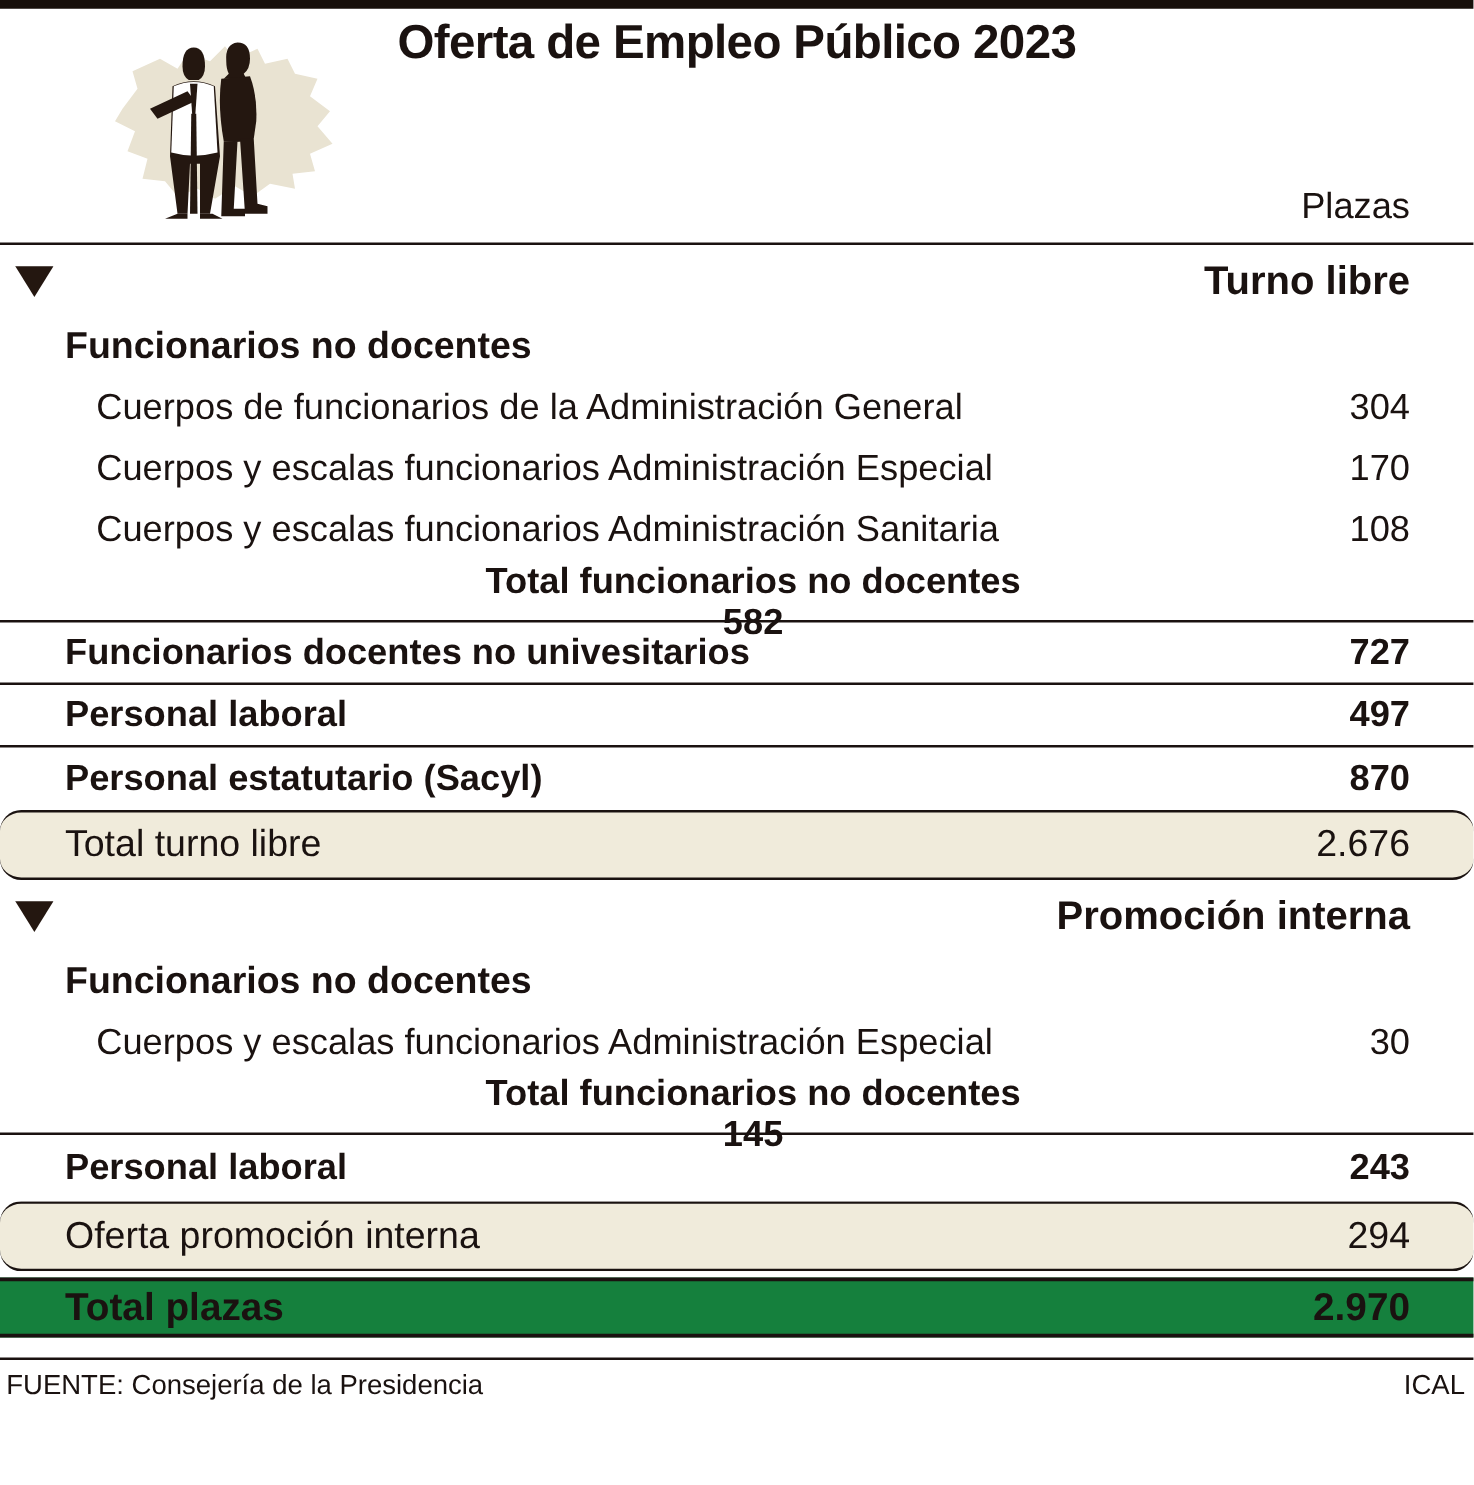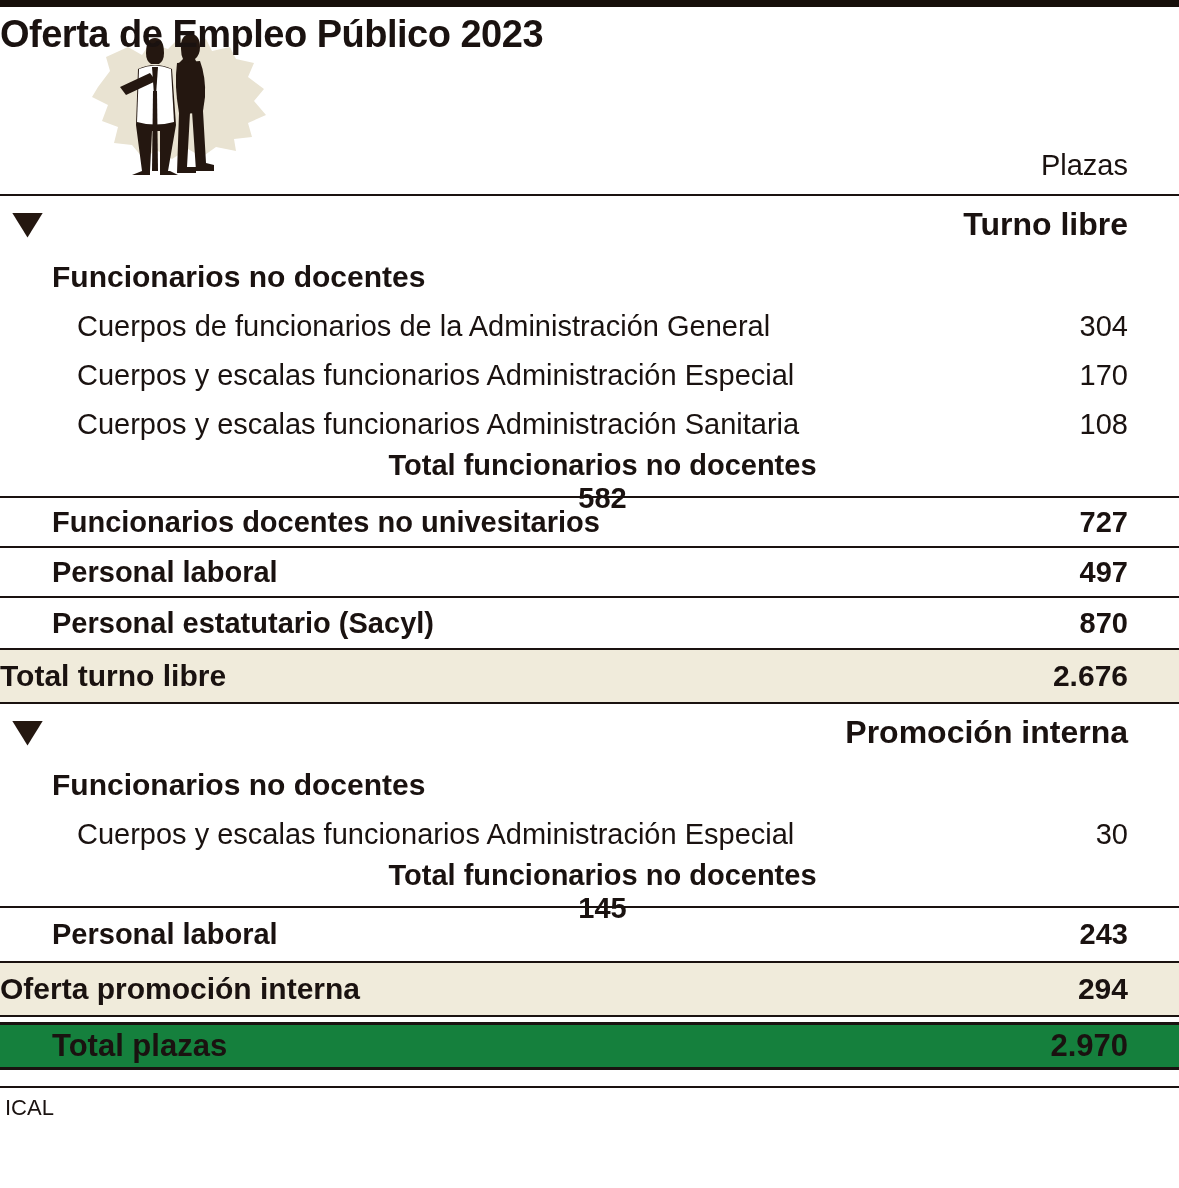--- a/index.html
+++ b/index.html
@@ -4,39 +4,39 @@
 <style>
   html,body{margin:0;padding:0;background:#fff;}
   .page{
     width:1179px;height:1188px;background:#ffffff;position:relative;
     font-family:"Liberation Sans",sans-serif;color:#1a1210;overflow:hidden;
   }
   .topbar{height:7px;background:#160f0a;}
   
   header{position:relative;height:187px;border-bottom:2px solid #1a1210;}
   .logo{position:absolute;left:84px;top:18px;width:192px;height:160px;}
-  h1{position:absolute;left:0;right:0;top:6px;margin:0;text-align:left;
+  h1{position:absolute;left:0;right:0;top:6px;margin:0;text-align:center;
      font-size:38px;font-weight:bold;letter-spacing:-0.5px;}
   .plazas-head{position:absolute;right:51px;bottom:12px;font-size:29px;}
   
   .row{display:flex;align-items:center;justify-content:space-between;
        box-sizing:border-box;padding-right:51px;}
   .row .val{white-space:nowrap;}
   .section{height:56px;padding-left:12px;font-weight:bold;font-size:32px;
            justify-content:space-between;gap:11px;}
   .tri{width:31px;height:25px;background:#241710;
        clip-path:polygon(0 0,100% 0,50% 100%);margin-top:2px;flex:0 0 auto;}
   .subhead{height:50px;padding-left:52px;font-weight:bold;font-size:30px;}
   .detail{height:49px;padding-left:77px;font-size:29px;}
   .subtotal{height:49px;padding-left:77px;font-weight:bold;font-size:29px;flex-direction:column;}
   .rowbold{height:50px;padding-left:52px;font-weight:bold;font-size:29px;}
   .rowbold2{height:53px;padding-left:52px;font-weight:bold;font-size:29px;}
   .rule{border-bottom:2px solid #1a1210;}
-  .total{height:56px;font-weight:bold;font-size:30px;
-         background:#f0ebdb;border-top:2px solid #1a1210;border-bottom:2px solid #1a1210;}
+  .total{height:56px;padding-left:52px;font-weight:normal;font-size:30px;
+         background:#f0ebdb;border-top:2px solid #1a1210;border-bottom:2px solid #1a1210;border-radius:17px;}
   .gap{height:5px;}
   .grand{height:48px;padding-left:52px;font-weight:bold;font-size:31px;
          background:#15803d;border-top:3px solid #1a1210;border-bottom:3px solid #1a1210;}
   
   footer{margin-top:16px;border-top:2px solid #1a1210;
          display:flex;justify-content:space-between;align-items:flex-start;
          padding:7px 7px 0 5px;font-size:22px;}
   .credit{font-weight:normal;}
 </style>
 </head>
@@ -135,15 +135,16 @@
       <span class="val">294</span>
     </div>
     <div class="gap"></div>
     <div class="row grand">
       <span>Total plazas</span>
       <span class="val">2.970</span>
     </div>
   </main>
 
   <footer>
+    <span>FUENTE: Consejería de la Presidencia</span>
     <span class="credit">ICAL</span>
   </footer>
 </div>
 
 </body></html>

